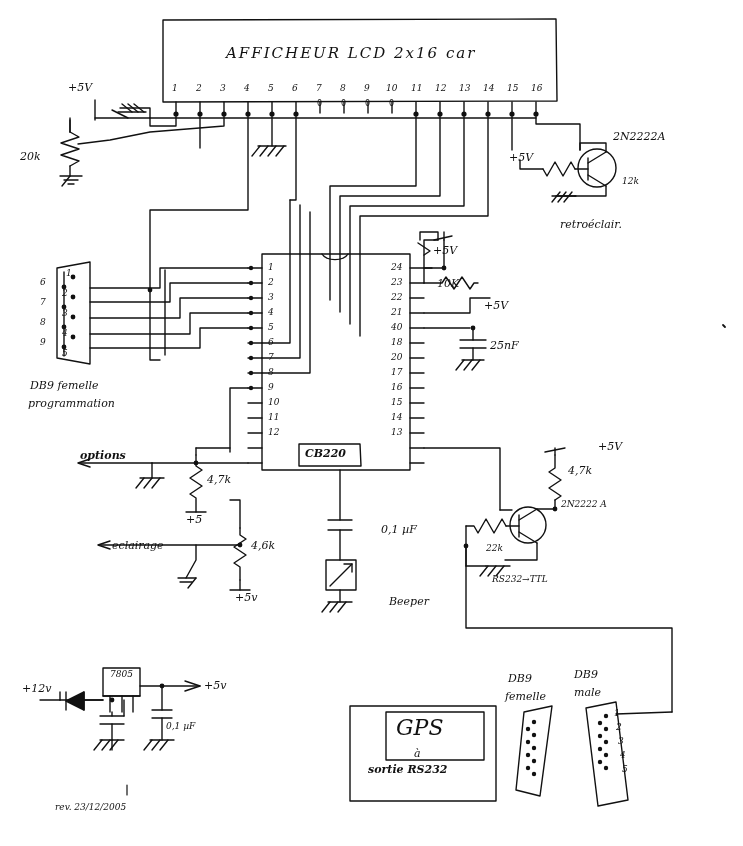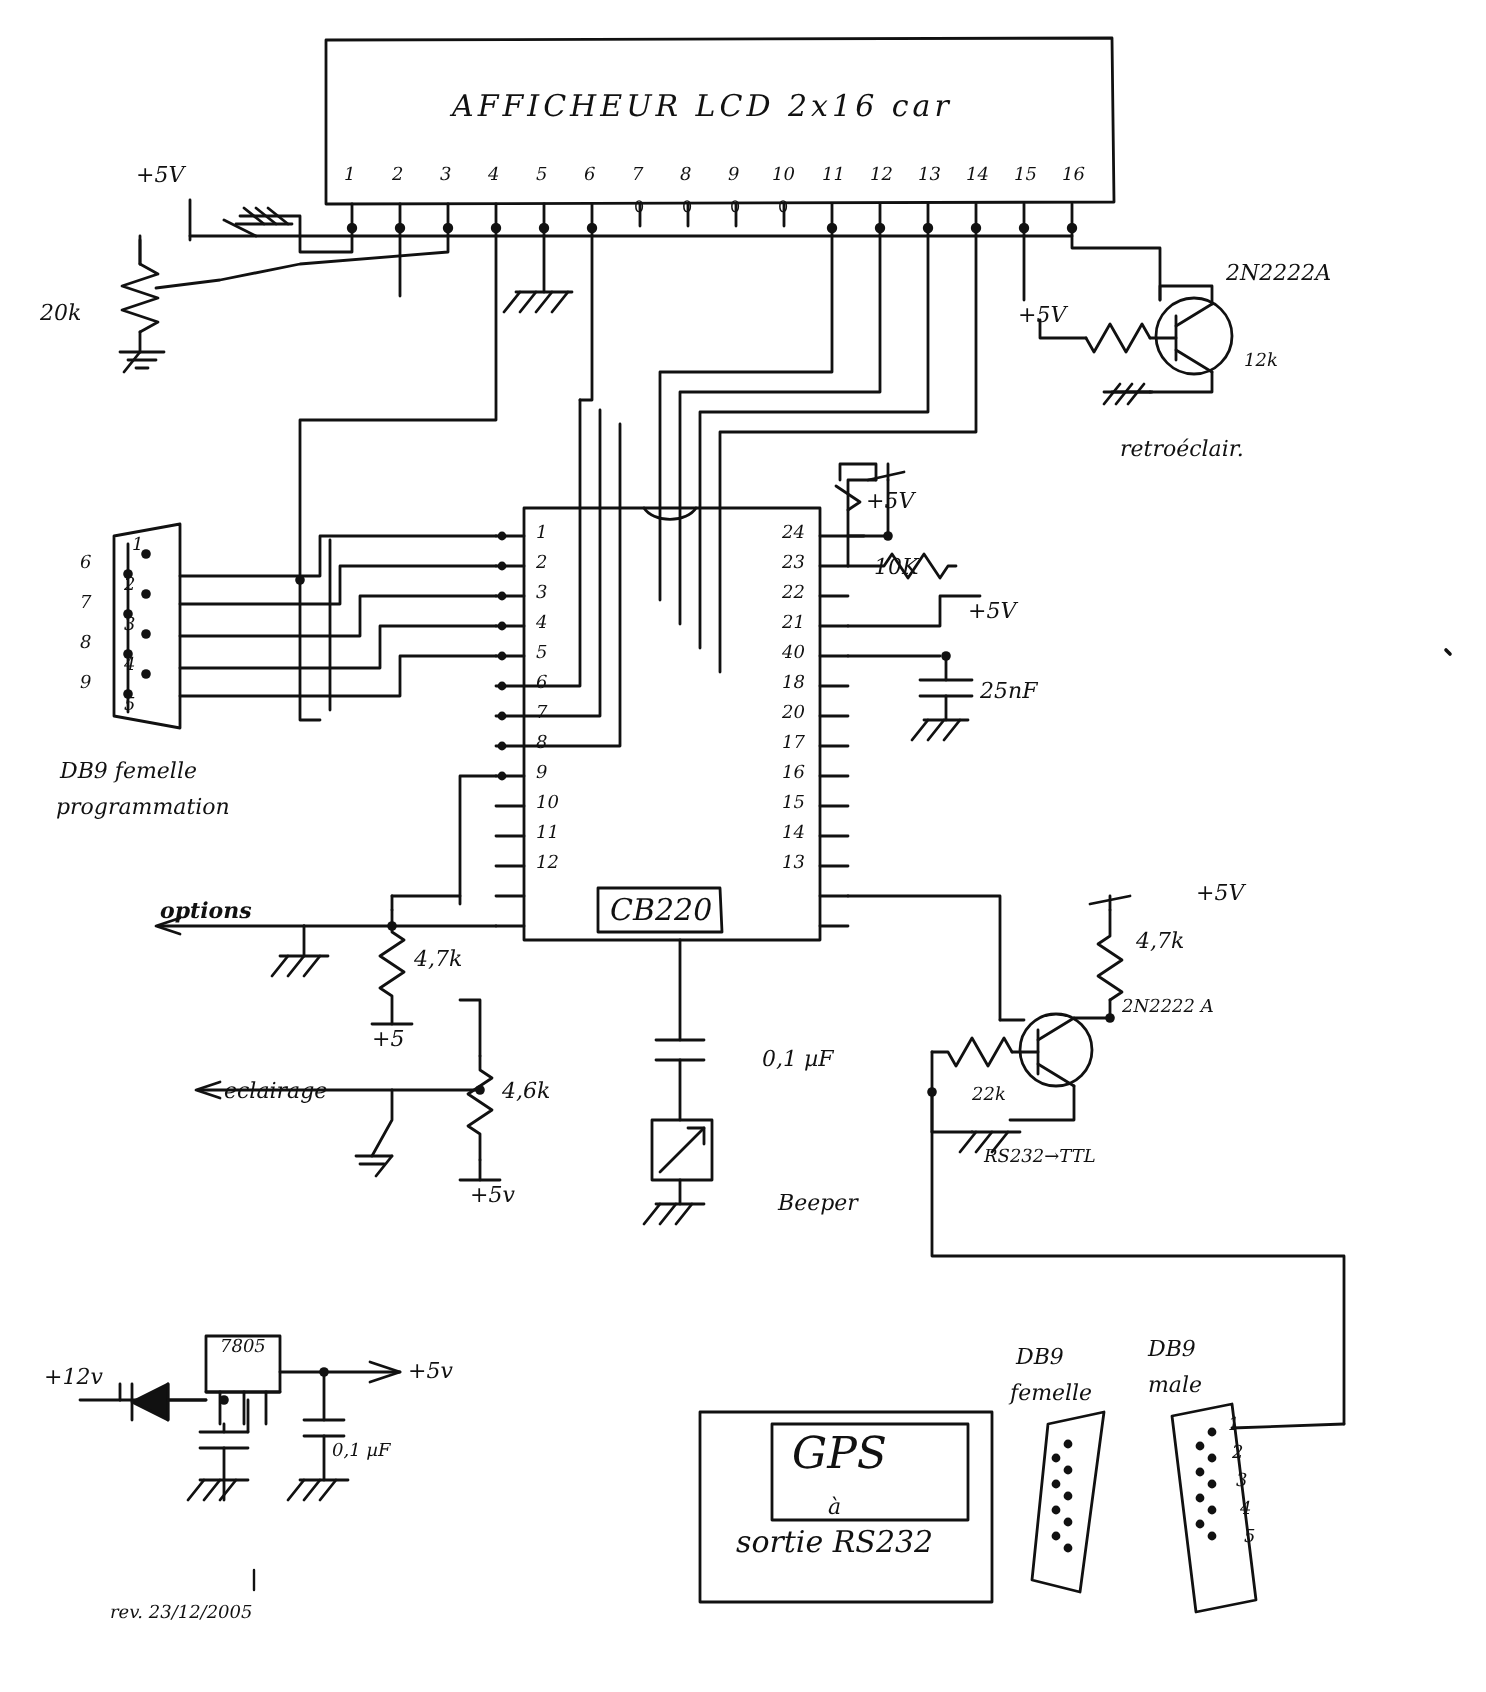--- a/index.html
+++ b/index.html
@@ -33,21 +33,21 @@
     font-style: italic;
   }
   .pin {
     font-size: 9px;
     font-family: "DejaVu Serif", serif;
     font-style: italic;
   }
   .tiny { font-size: 8px; }
   .sm { font-size: 9px; }
   .md { font-size: 11px; }
-  .lg { font-size: 15px; }
+  .lg { font-size: 11px; font-weight: bold; }
   .xl { font-size: 15px; }
   .sp { letter-spacing: 2px; }
 </style>
 </head>
 <body>
 
 <div id="page">
 
   <svg id="sketch" viewBox="0 0 743 846">
     <g fill="none" stroke="#111" stroke-width="1.4" stroke-linecap="round" stroke-linejoin="round">

